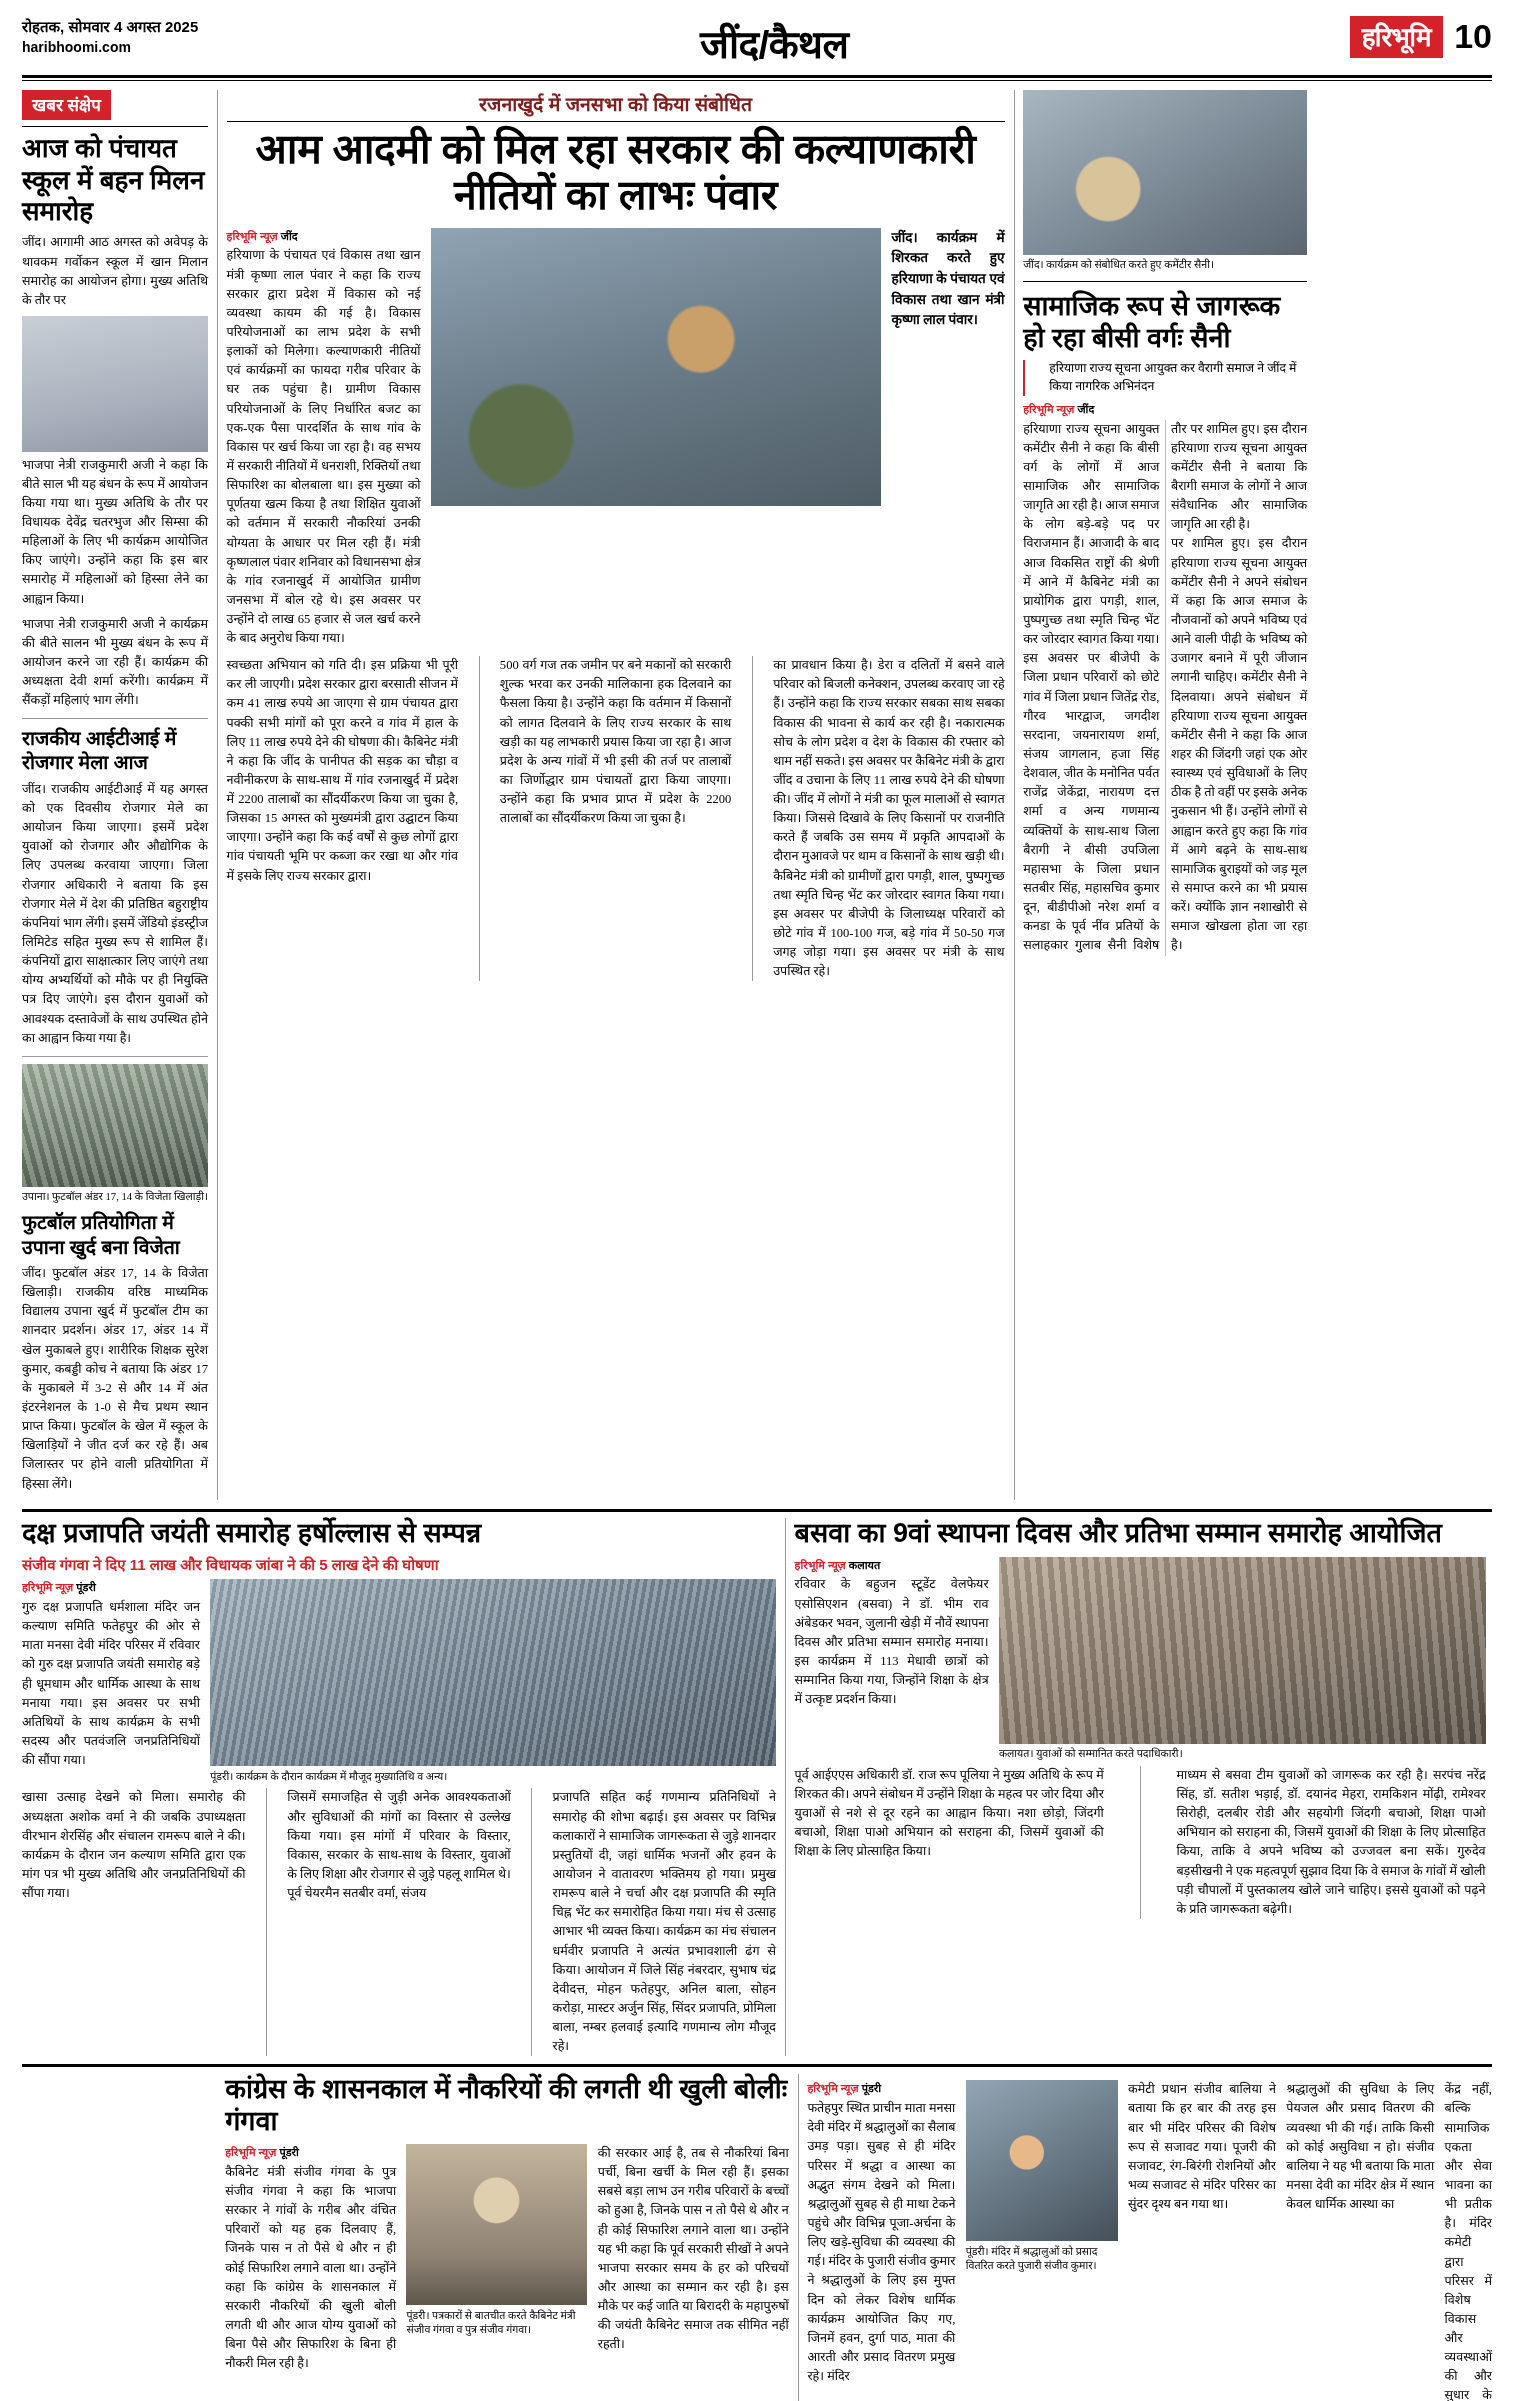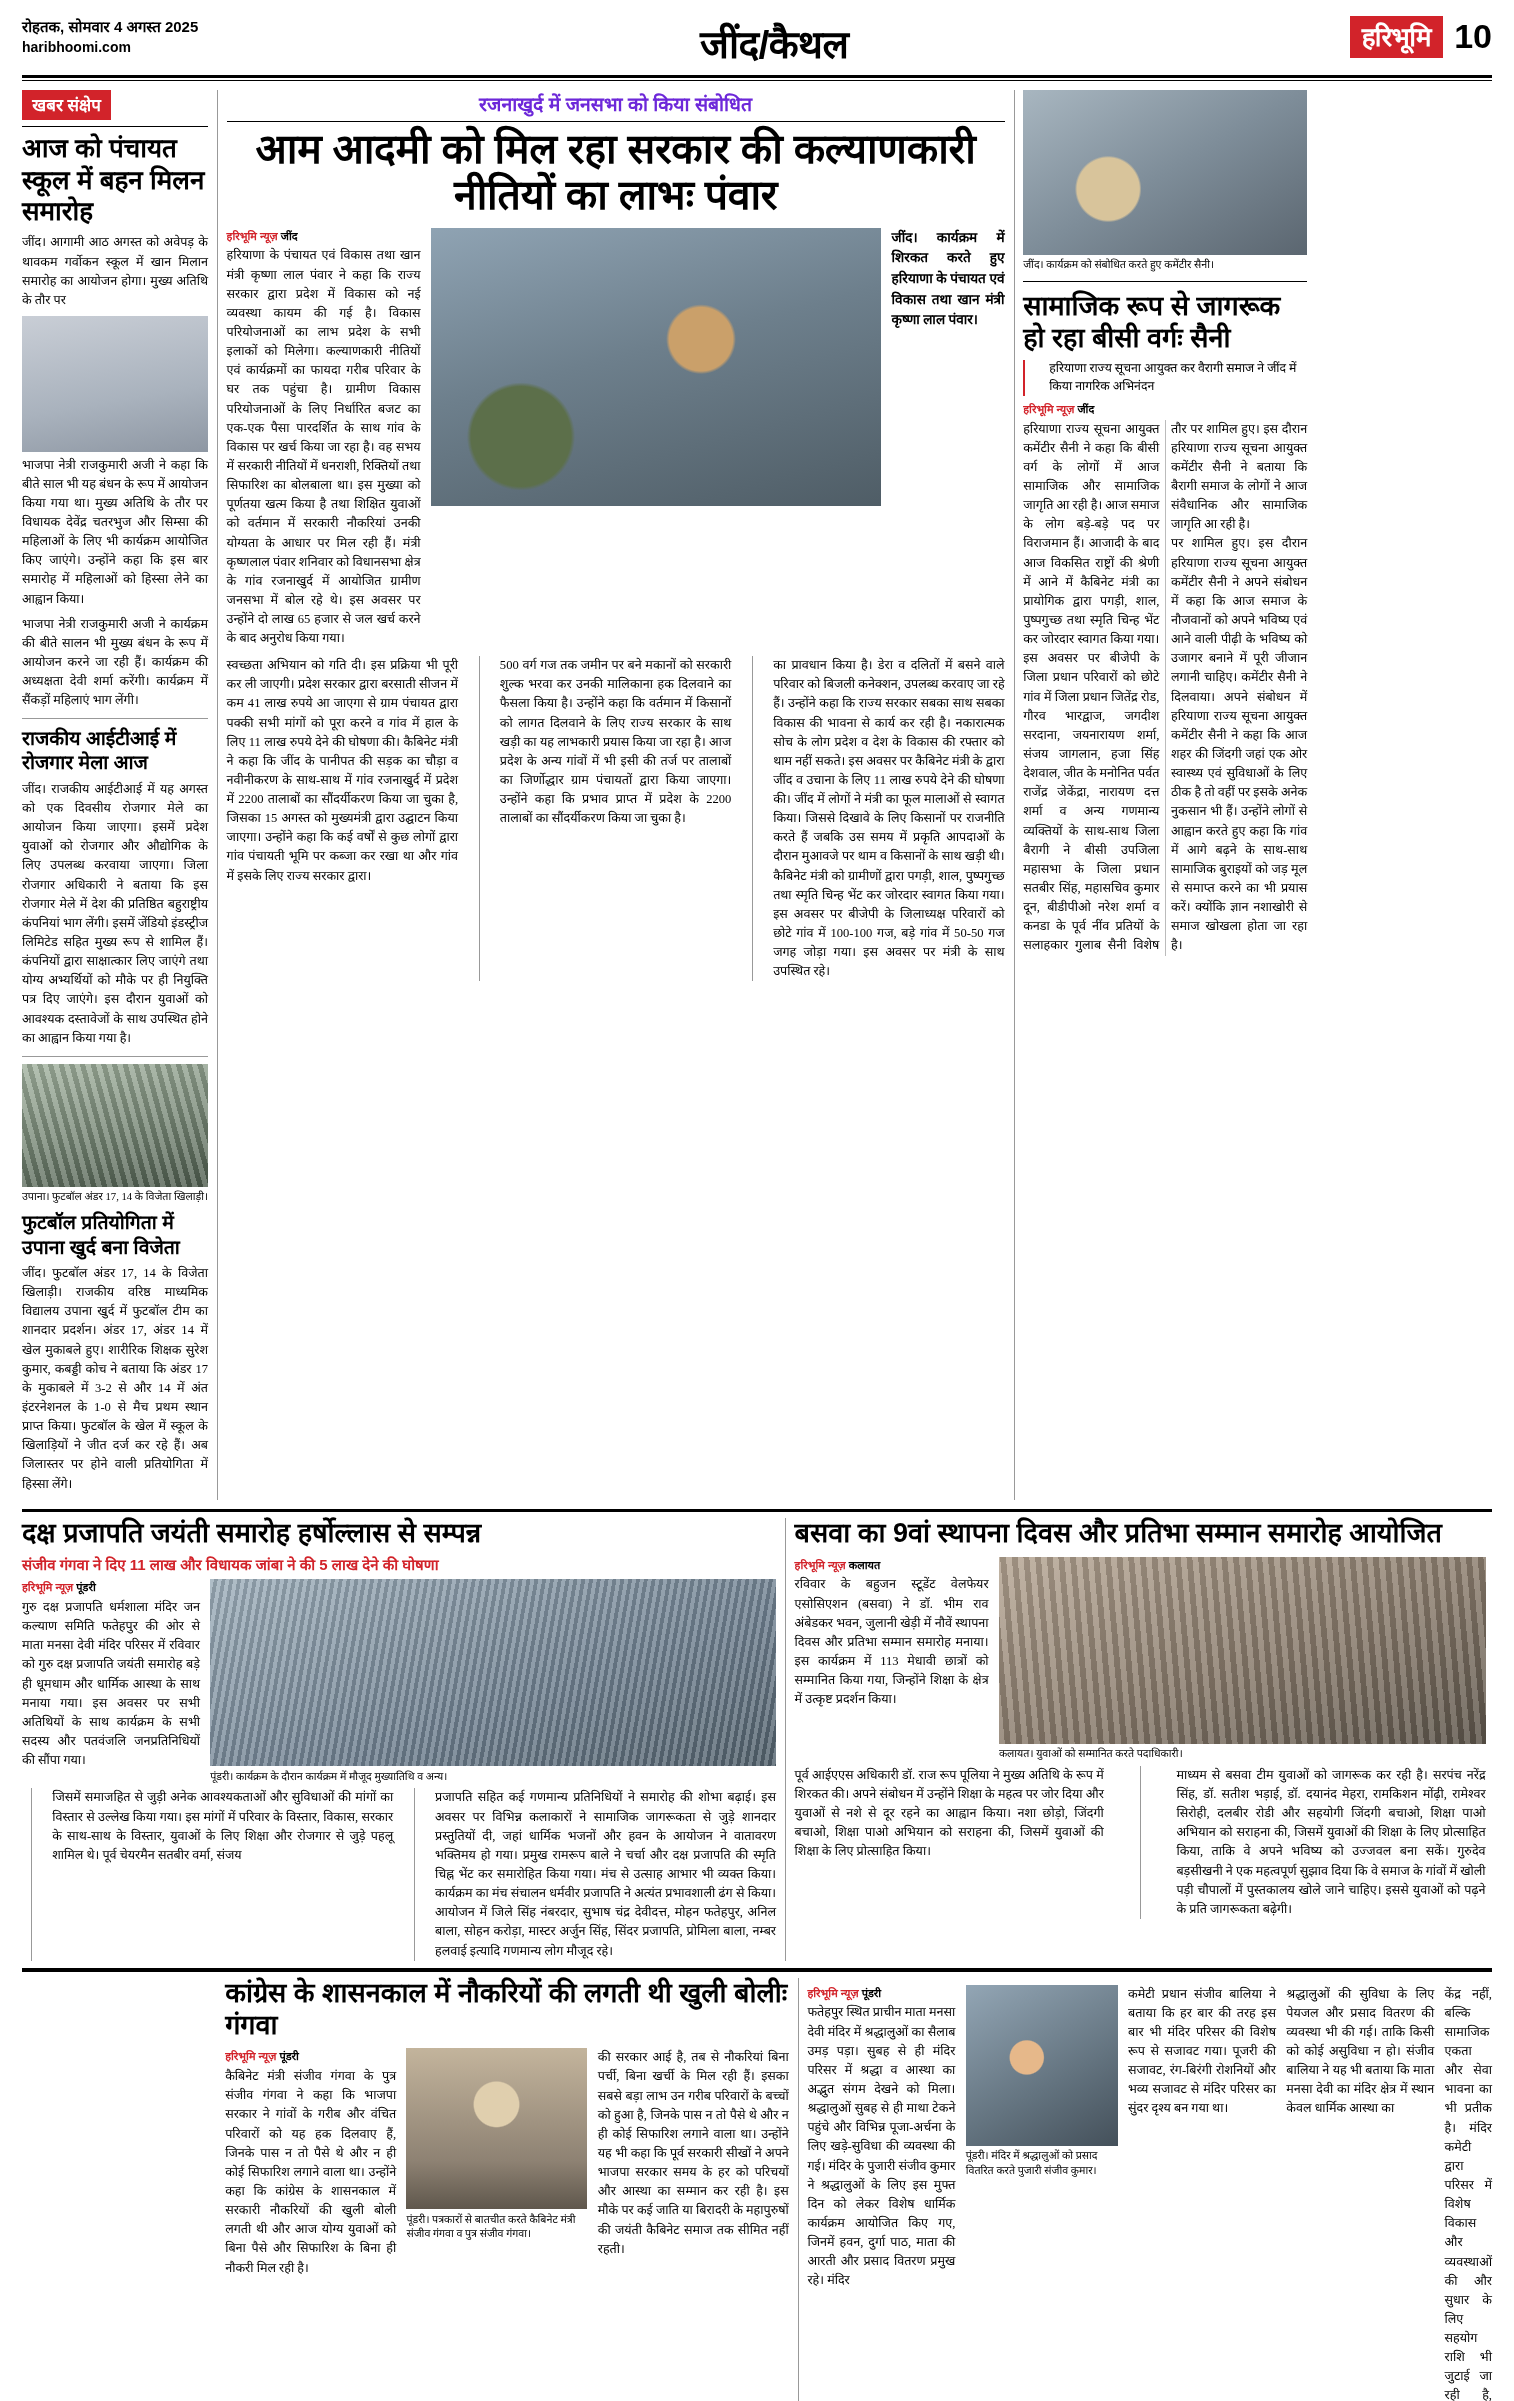--- a/index.html
+++ b/index.html
@@ -63,21 +63,21 @@
       radial-gradient(circle at 50% 35%, #e0cfae 0 16%, transparent 17%),
       linear-gradient(180deg,#c3b49c,#8e8273 70%,#5f574c); }
   .ph6 { background:
       radial-gradient(circle at 40% 45%, #e6b88a 0 13%, transparent 14%),
       linear-gradient(150deg,#93a6b5,#63737f 60%,#44505a); }
   .ph7 { background:
       repeating-linear-gradient(75deg, rgba(255,255,255,.2) 0 5.2px, rgba(0,0,0,.12) 5.2px 10.3px),
       linear-gradient(170deg,#a3b3a0,#70806f 60%,#4c5a4c); }
 
   
-  .kicker { text-align:center; font-size:19.4px; font-weight:bold; font-family:"Liberation Sans", sans-serif; color:#6d28d9; padding-bottom:3.9px; }
+  .kicker { text-align:center; font-size:19.4px; font-weight:bold; font-family:"Liberation Sans", sans-serif; color:#7f1d1d; padding-bottom:3.9px; }
   .mainhead { font-size:41px; line-height:1.12; font-weight:bold; text-align:center; font-family:"Liberation Sans", sans-serif; margin:5.2px 0 9px; letter-spacing:-0.3px; }
 
   .hb-tag { font-size:11px; font-weight:bold; font-family:"Liberation Sans", sans-serif; }
   .hb-tag .red { color:#d2232a; }
 
   .c2 { columns:2; column-gap:11.6px; column-rule:0.6px solid #bbb; }
 
   .head-mid { font-size:27px; font-weight:bold; line-height:1.18; font-family:"Liberation Sans", sans-serif; }
   .redline { color:#d2232a; font-weight:bold; font-size:15px; font-family:"Liberation Sans", sans-serif; }
 
@@ -203,20 +203,21 @@
             <span>पूंडरी</span>
           </div>
           <div class="body-s" style="margin-top:3.9px;">गुरु दक्ष प्रजापति धर्मशाला मंदिर जन कल्याण समिति फतेहपुर की ओर से माता मनसा देवी मंदिर परिसर में रविवार को गुरु दक्ष प्रजापति जयंती समारोह बड़े ही धूमधाम और धार्मिक आस्था के साथ मनाया गया। इस अवसर पर सभी अतिथियों के साथ कार्यक्रम के सभी सदस्य और पतवंजलि जनप्रतिनिधियों की सौंपा गया।</div>
         </div>
         <div style="flex:1;">
           <div class="photo ph3" style="width:100%;height:187px;"></div>
           <div class="caption">पूंडरी। कार्यक्रम के दौरान कार्यक्रम में मौजूद मुख्यातिथि व अन्य।</div>
         </div>
       </div>
       <div style="display:flex; gap:11.6px; margin-top:5.2px;">
+        <div class="body-s" style="flex:1;">खासा उत्साह देखने को मिला। समारोह की अध्यक्षता अशोक वर्मा ने की जबकि उपाध्यक्षता वीरभान शेरसिंह और संचालन रामरूप बाले ने की। कार्यक्रम के दौरान जन कल्याण समिति द्वारा एक मांग पत्र भी मुख्य अतिथि और जनप्रतिनिधियों की सौंपा गया।</div>
         <div class="vline"></div>
         <div class="body-s" style="flex:1;">जिसमें समाजहित से जुड़ी अनेक आवश्यकताओं और सुविधाओं की मांगों का विस्तार से उल्लेख किया गया। इस मांगों में परिवार के विस्तार, विकास, सरकार के साथ-साथ के विस्तार, युवाओं के लिए शिक्षा और रोजगार से जुड़े पहलू शामिल थे। पूर्व चेयरमैन सतबीर वर्मा, संजय</div>
         <div class="vline"></div>
         <div class="body-s" style="flex:1;">प्रजापति सहित कई गणमान्य प्रतिनिधियों ने समारोह की शोभा बढ़ाई। इस अवसर पर विभिन्न कलाकारों ने सामाजिक जागरूकता से जुड़े शानदार प्रस्तुतियों दी, जहां धार्मिक भजनों और हवन के आयोजन ने वातावरण भक्तिमय हो गया। प्रमुख रामरूप बाले ने चर्चा और दक्ष प्रजापति की स्मृति चिह्न भेंट कर समारोहित किया गया। मंच से उत्साह आभार भी व्यक्त किया। कार्यक्रम का मंच संचालन धर्मवीर प्रजापति ने अत्यंत प्रभावशाली ढंग से किया। आयोजन में जिले सिंह नंबरदार, सुभाष चंद्र देवीदत्त, मोहन फतेहपुर, अनिल बाला, सोहन करोड़ा, मास्टर अर्जुन सिंह, सिंदर प्रजापति, प्रोमिला बाला, नम्बर हलवाई इत्यादि गणमान्य लोग मौजूद रहे।</div>
       </div>
     </div>
 
     <div class="vline"></div>
 
     <div class="col" style="width:691px;">

